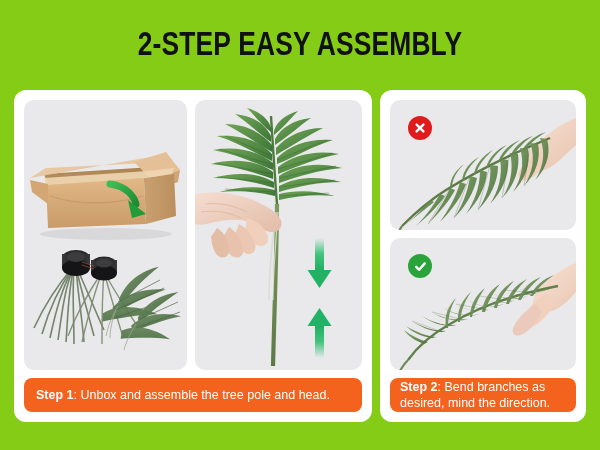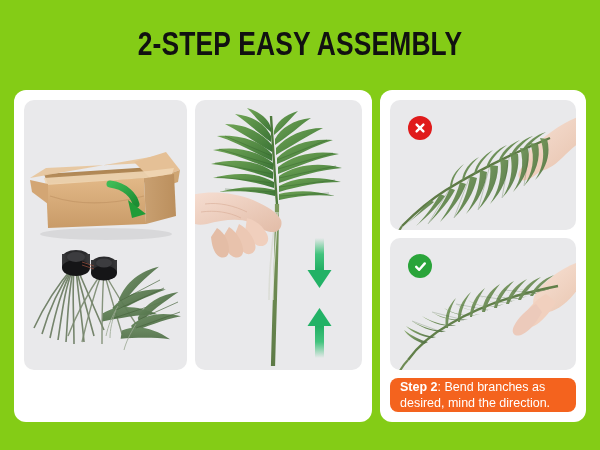--- a/index.html
+++ b/index.html
@@ -361,20 +361,23 @@
             </g>
             <g>
               <rect x="120" y="222" width="9" height="36" fill="url(#arrowUp)"></rect>
               <polygon points="112.5,226 136.5,226 124.5,208" fill="#22b266"></polygon>
             </g>
           </g>
         </svg>
       </div>
     </div>
 
+    <div class="caption" id="caption-1">
+      <span><span class="step-label">Step 1</span><span class="cap-text">: </span><span class="cap-text">Unbox and assemble the tree pole and head.</span></span>
+    </div>
   </div>
 
   <div class="card" id="card-right">
 
     <div class="panel" id="panel-wrong">
       <div class="badge err">
         <svg width="14" height="14" viewBox="0 0 14 14">
           <path d="M3.6,3.6 L10.4,10.4 M10.4,3.6 L3.6,10.4" stroke="#ffffff" stroke-width="2.4" stroke-linecap="round"></path>
         </svg>
       </div>

